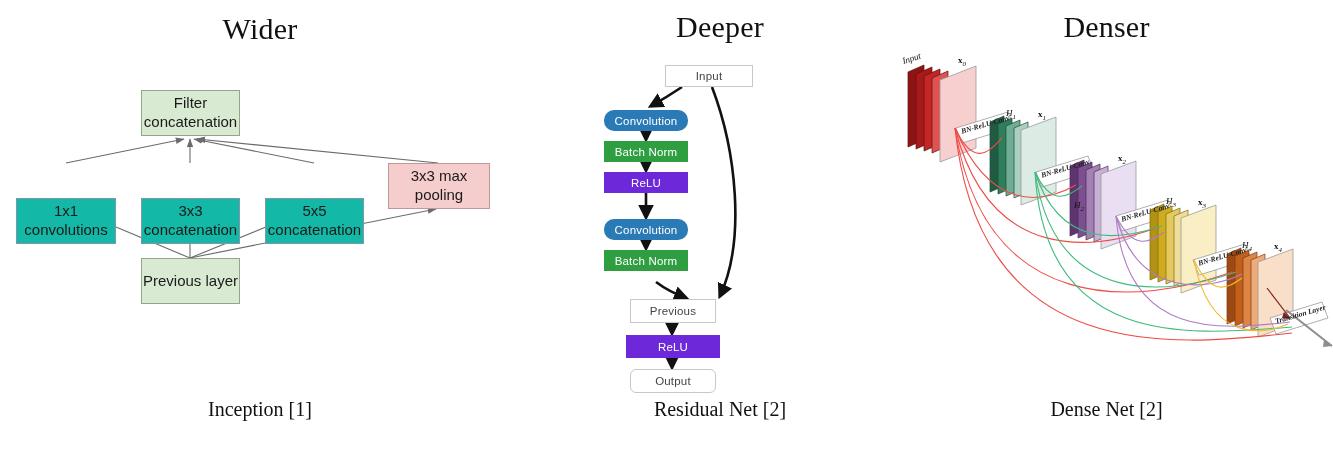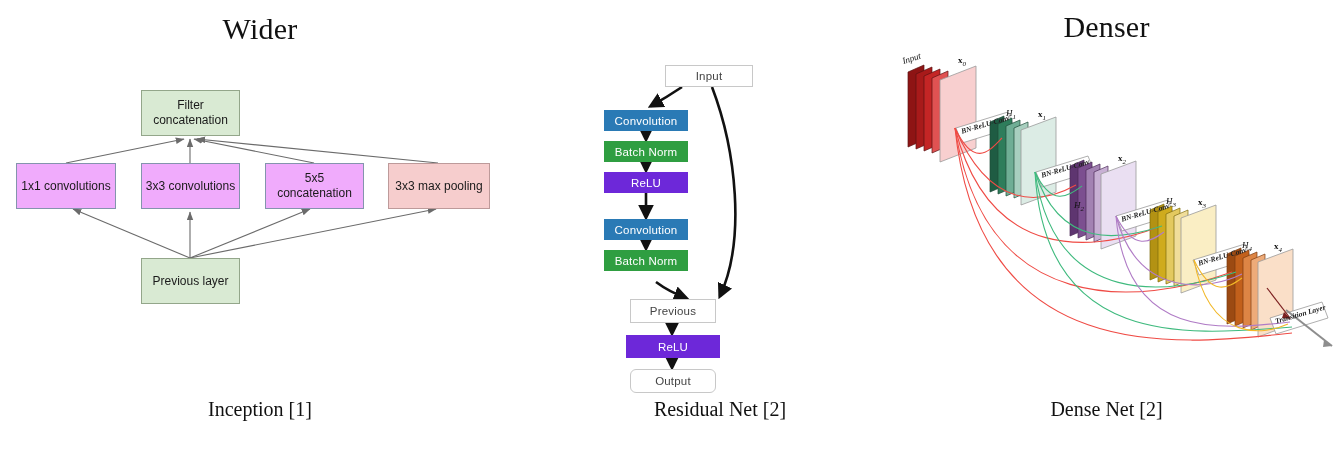--- a/index.html
+++ b/index.html
@@ -11,33 +11,33 @@
   .ptitle{position:absolute;left:0;right:0;text-align:center;
           font-family:"Liberation Serif",serif;font-size:30px;color:#111;
           letter-spacing:0.2px;}
   .pcaption{position:absolute;left:0;right:0;text-align:center;
           font-family:"Liberation Serif",serif;font-size:20px;color:#111;}
 
   
   #panel-inception{left:0;width:520px;}
   .ibox{position:absolute;box-sizing:border-box;border:1px solid #8a8a8a;
         display:flex;align-items:center;justify-content:center;text-align:center;
-        font-size:12px;line-height:1.25;color:#1a1a1a;}
+        font-size:15px;line-height:1.25;color:#1a1a1a;}
   .ibox.green{background:#d9ead3;border-color:#93a68a;}
-  .ibox.blue{background:#f0abfc;border-color:#8494ad;}
+  .ibox.blue{background:#14b8a6;border-color:#8494ad;margin-top:35px;}
   .ibox.red{background:#f6cdcd;border-color:#bd9a9a;}
   .isvg{position:absolute;left:0;top:0;}
 
   
   #panel-resnet{left:560px;width:320px;}
   .rbox{position:absolute;box-sizing:border-box;display:flex;
         align-items:center;justify-content:center;text-align:center;
         font-size:11.5px;color:#fff;letter-spacing:.2px;}
   .rbox.plain{background:#fff;border:1px solid #c8c8c8;color:#444;}
-  .rbox.conv{background:#2a7ab5;}
+  .rbox.conv{background:#2a7ab5;border-radius:10px;}
   .rbox.bn{background:#2f9e41;}
   .rbox.relu{background:#6d28d9;}
   .rsvg{position:absolute;left:0;top:0;}
 
   
   #panel-densenet{left:880px;width:453px;}
   .dsvg{position:absolute;left:0;top:0;}
   .dlabel{position:absolute;font-family:"Liberation Serif",serif;
           font-style:italic;font-size:9px;color:#111;white-space:nowrap;}
   .dlabel.bold{font-weight:bold;font-style:normal;}
@@ -73,33 +73,34 @@
         <path d="M190,163 L190,139"></path>
         <path d="M314,163 L194,139"></path>
         <path d="M438,163 L197,139"></path>
       </g>
     </svg>
 
     <div class="ibox green" style="left:141px;top:90px;width:99px;height:46px;">Filter concatenation</div>
 
     <div class="ibox blue" style="left:16px;top:163px;width:100px;height:46px;">1x1 convolutions</div>
 
-    <div class="ibox blue" style="left:141px;top:163px;width:99px;height:46px;">3x3 convolutions</div>
+    <div class="ibox blue" style="left:141px;top:163px;width:99px;height:46px;">3x3 concatenation</div>
 
     <div class="ibox blue" style="left:265px;top:163px;width:99px;height:46px;">5x5 concatenation</div>
 
     <div class="ibox red" style="left:388px;top:163px;width:102px;height:46px;">3x3 max pooling</div>
 
     <div class="ibox green" style="left:141px;top:258px;width:99px;height:46px;">Previous layer</div>
 
     <div class="pcaption" style="top:398px;">Inception [1]</div>
   </div>
 
   <div class="panel" id="panel-resnet">
 
+    <div class="ptitle" style="top:10px;">Deeper</div>
 
     <svg class="rsvg" width="320" height="452">
       <defs>
         <marker id="rarrow" markerWidth="6" markerHeight="6" refX="4.6" refY="3" orient="auto" markerUnits="strokeWidth">
           <path d="M0,0 L6,3 L0,6 z" fill="#111"></path>
         </marker>
       </defs>
       <g stroke="#111" stroke-width="2.6" fill="none" marker-end="url(#rarrow)">
 
         <path d="M122,87 C110,95 100,101 91,106"></path>

